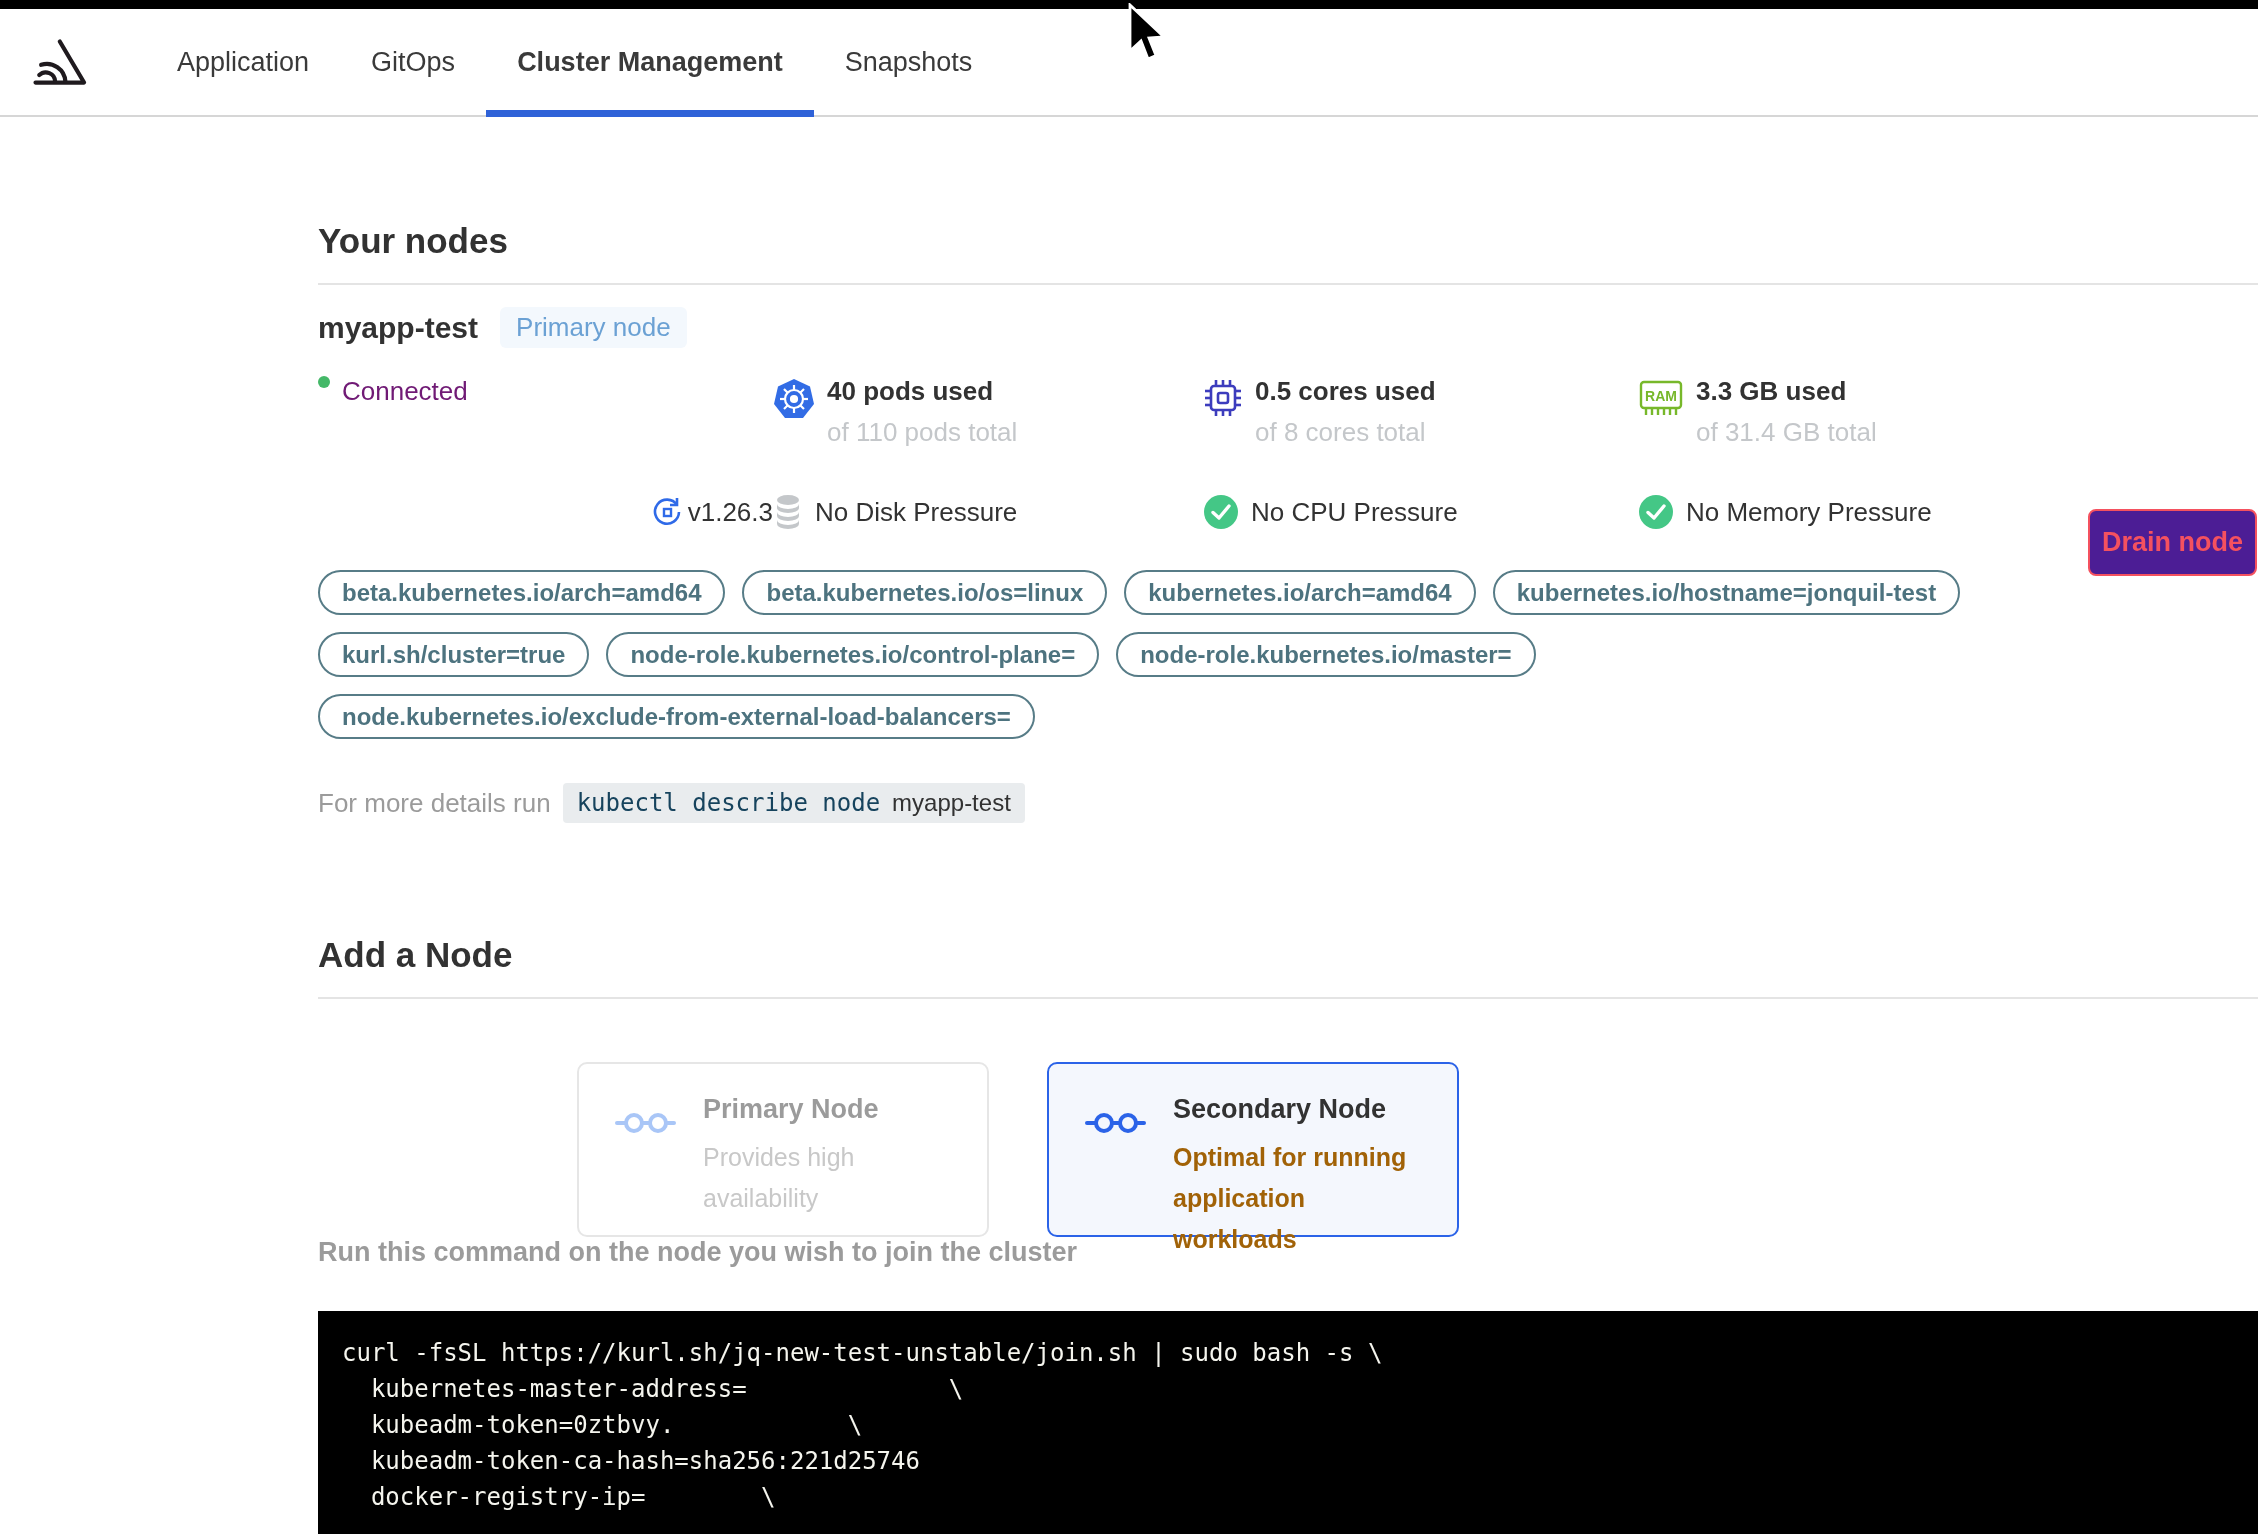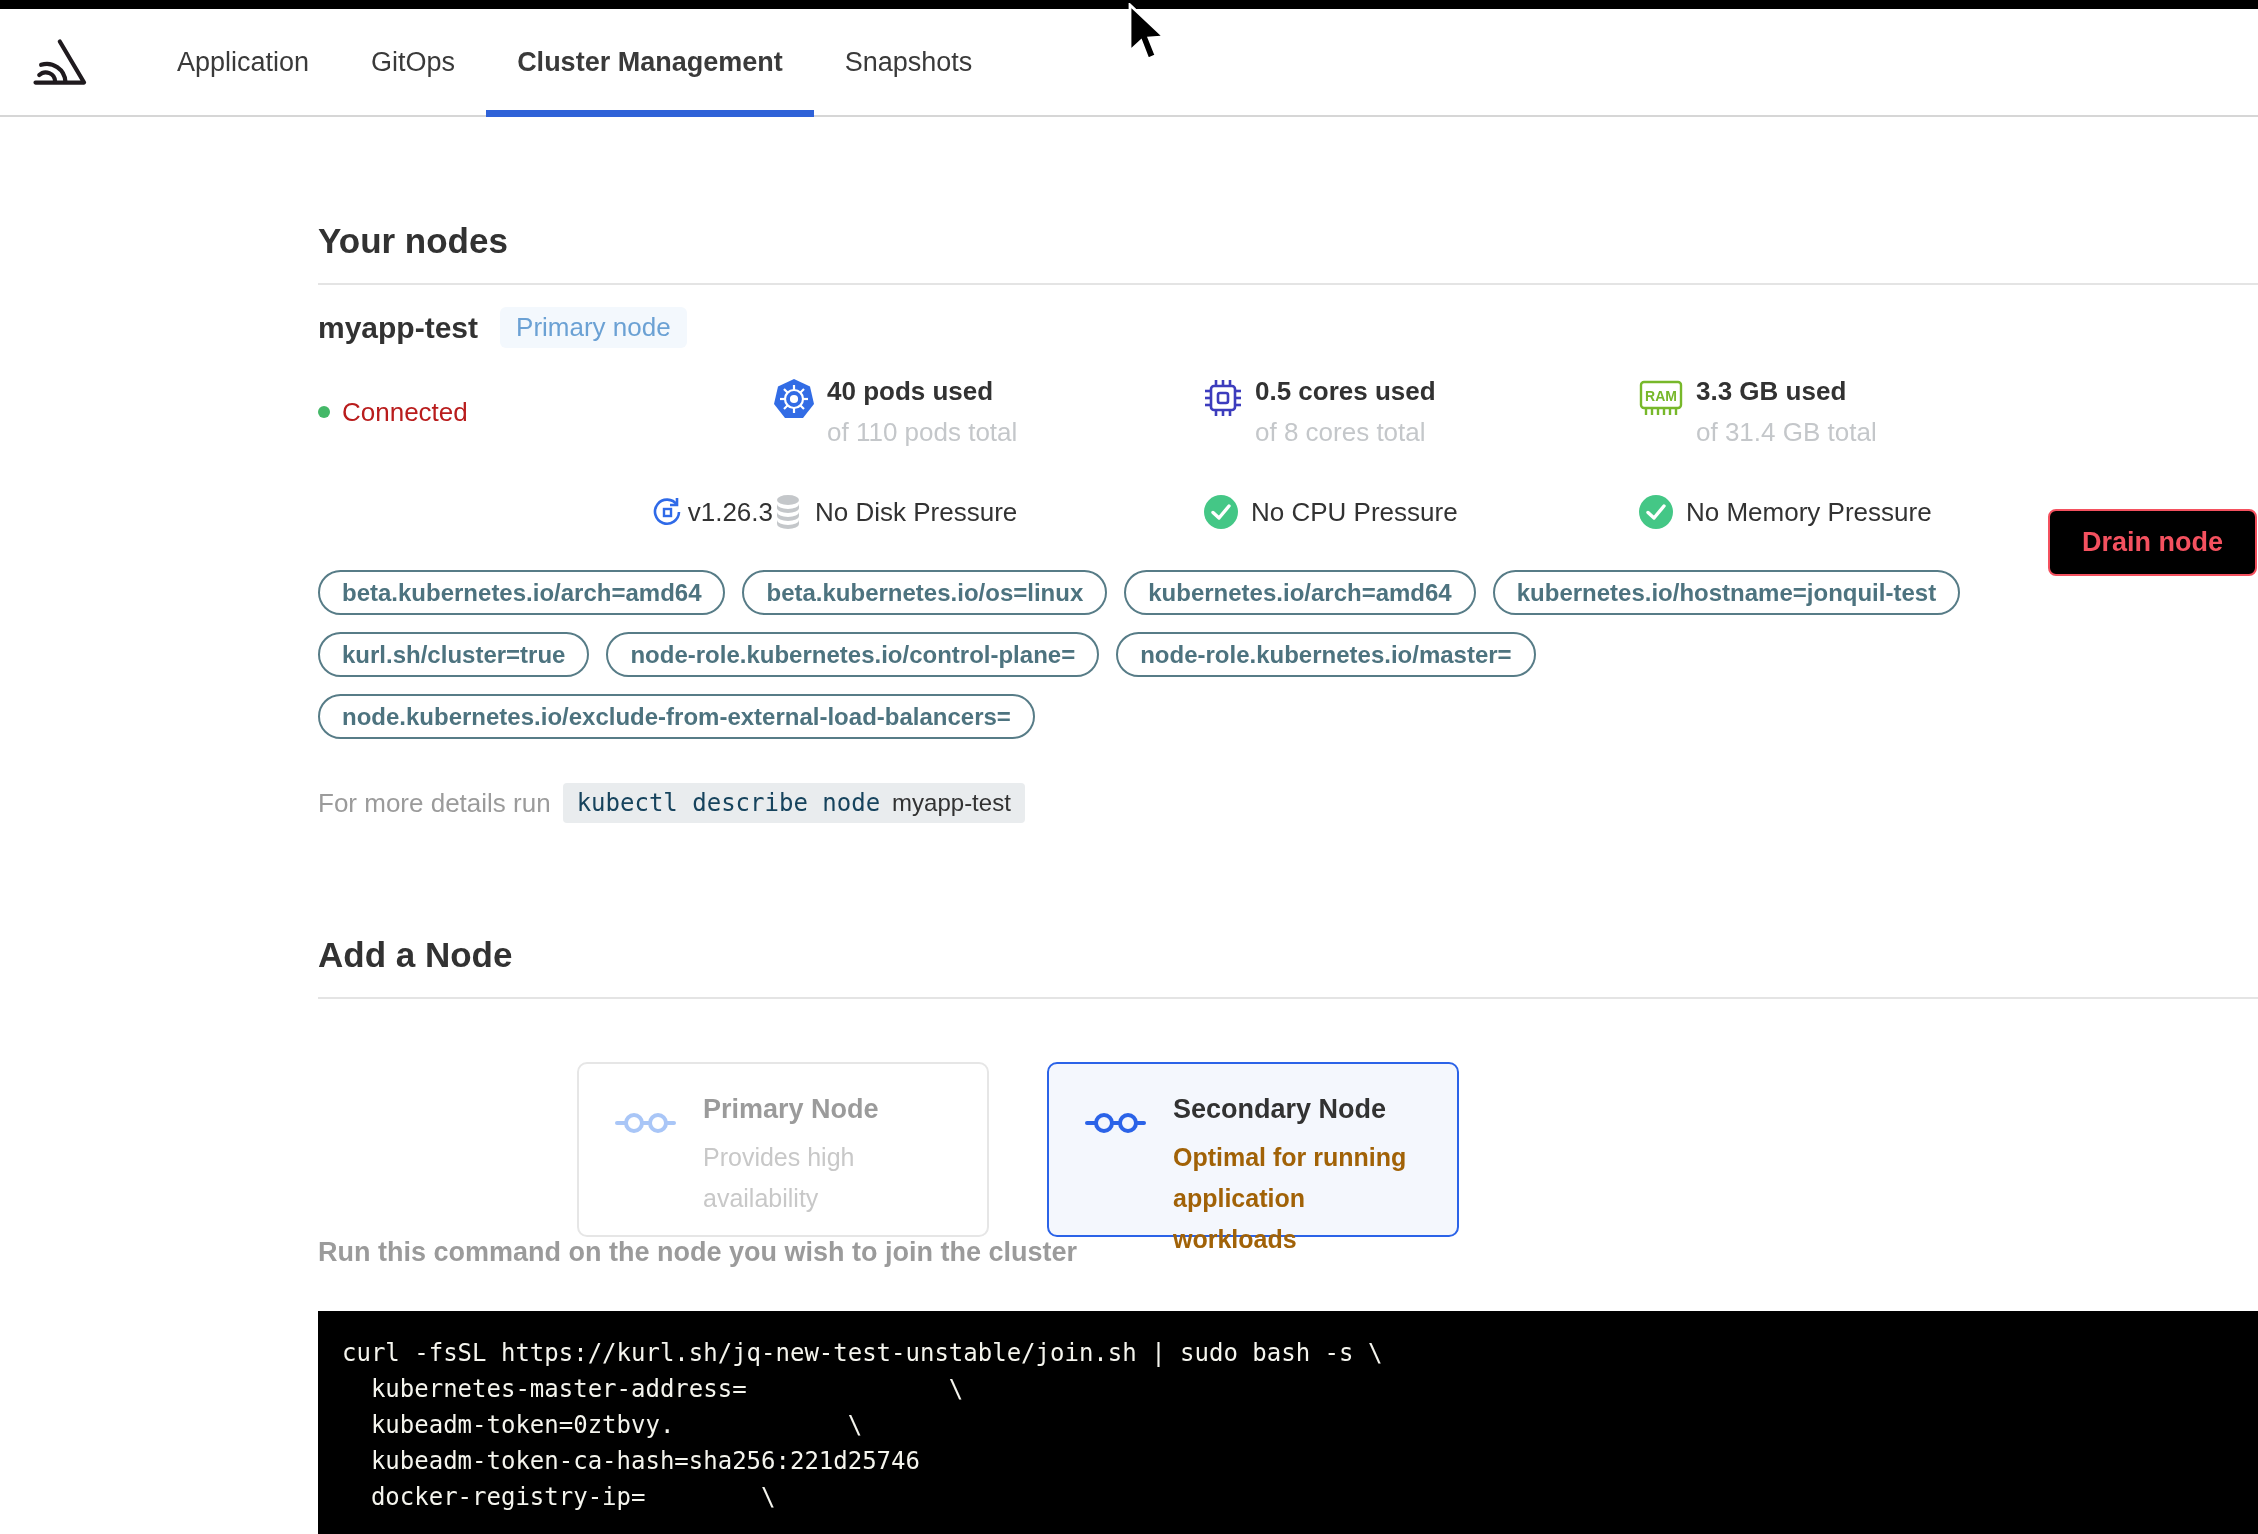--- a/index.html
+++ b/index.html
@@ -29,34 +29,34 @@
   .node-card { position:relative; padding-top:22px; }
   .node-head { display:flex; align-items:center; gap:22px; }
   .node-name { font-size:30px; font-weight:bold; }
   .badge { font-size:26px; color:#6ba1d4; background:#f3f8fd; border-radius:6px; padding:5px 16px; }
 
   .stats-grid { display:grid; grid-template-columns:455px 430px 435px 1fr; margin-top:28px; }
   .stat { display:flex; align-items:flex-start; gap:12px; }
   .stat .icon { flex:0 0 auto; margin-top:2px; }
   .stat-value { font-size:26px; font-weight:bold; color:#323232; }
   .stat-total { font-size:26px; color:#c4c7ca; margin-top:10px; }
-  .status-line { display:flex; align-items:center; gap:12px; font-size:26px; color:#b91c1c; }
+  .status-line { display:flex; align-items:flex-start; gap:12px; font-size:26px; color:#701a75; }
   .dot { width:12px; height:12px; border-radius:50%; background:#44b868; }
 
   .cond-grid { display:grid; grid-template-columns:455px 430px 435px 1fr; margin-top:46px; }
   .cond { display:flex; align-items:center; gap:12px; font-size:26px; color:#323232; }
   .version { display:flex; align-items:center; gap:4px; font-size:26px;justify-content:flex-end; }
 
   .chips-wrap { margin-top:40px; display:flex; flex-direction:column; gap:17px; }
   .chip-row { display:flex; gap:17px; }
   .chip { display:inline-flex; align-items:center; height:45px; padding:0 22px; border:2px solid #577c87;
           border-radius:23px; color:#4d737f; font-size:24px; font-weight:bold; white-space:nowrap; }
 
   .drain-btn { position:absolute; right:1px; top:224px; border:2px solid #f4515f; color:#f4515f;
-               background:#000000; border-radius:8px; font-size:27px; font-weight:bold; padding:16px 32px; cursor:pointer; }
+               background:#4c1d95; border-radius:8px; font-size:27px; font-weight:bold; padding:16px 12px; cursor:pointer; }
 
   .details-line { margin-top:44px; font-size:26px; color:#9b9b9b; display:flex; align-items:center; gap:12px; }
   .code-chip { background:#e9ecee; border-radius:4px; padding:6px 14px; display:inline-flex; align-items:center; gap:12px; }
   .code-chip .mono { font-family:"DejaVu Sans Mono","Liberation Mono",monospace; font-size:24px; color:#16435d; }
   .code-chip .plain { font-size:24px; color:#323232; }
 
   .sec-add-node { margin-top:112px; }
 
   .cards-row { display:flex; justify-content:center; gap:58px; margin-top:63px; padding-right:540px; }
   .node-type-card { width:412px; height:175px; border-radius:10px; display:flex; align-items:flex-start;

